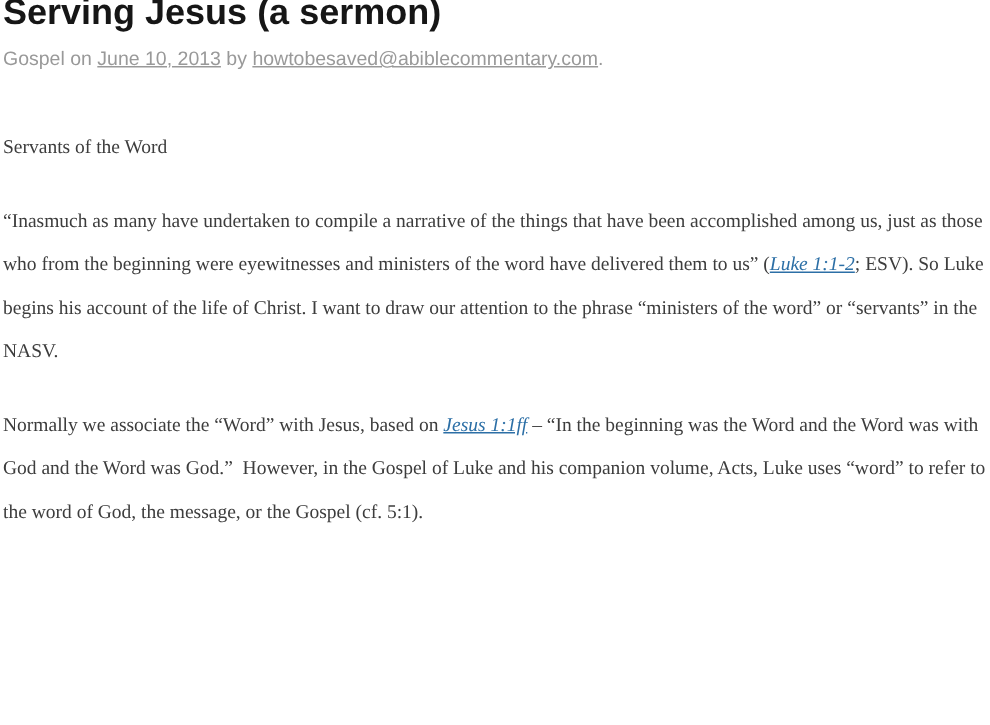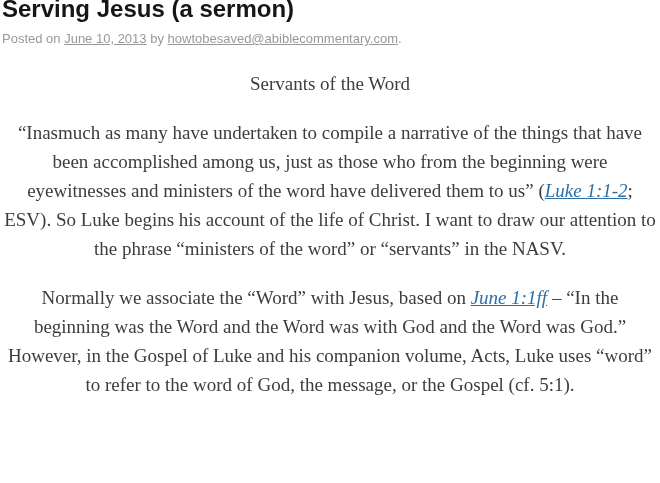--- a/index.html
+++ b/index.html
@@ -28,49 +28,48 @@
     font-family: "Liberation Sans", sans-serif;
     font-size: 13px;
     line-height: 16px;
     color: var(--meta-gray, #999999);
   }
   .post-meta a {
     color: var(--meta-gray, #999999);
     cursor: pointer;
   }
   .entry {
-    margin-top: 22px;
+    margin-top: 36px;
     width: 656px;
     font-family: "Liberation Serif", serif;
-    font-size: 19px;
+    font-size: 13px;
     line-height: 29px;
     color: var(--body-text, #3d3d3d);
-    text-align: center;
   }
   .entry p {
     margin: 0 0 20px 0;
     white-space: pre-wrap;
   }
   .entry a {
     color: var(--link-blue, #2c6fa6);
     text-decoration: underline;
     cursor: pointer;
     font-style: italic;
   }
 </style>
 </head>
 <body>
 
 <div class="post">
 
   <h1 class="post-title">Serving Jesus (a sermon)</h1>
 
   <div class="post-meta">
-    <span>Posted on </span><a href="#">June 10, 2013</a><span> by </span><a href="#">howtobesaved@abiblecommentary.com</a><span>.</span>
+    <span>Gospel on </span><a href="#">June 10, 2013</a><span> by </span><a href="#">howtobesaved@abiblecommentary.com</a><span>.</span>
   </div>
 
   <div class="entry">
     <p>Servants of the Word</p>
     <p>“Inasmuch as many have undertaken to compile a narrative of the things that have been accomplished among us, just as those who from the beginning were eyewitnesses and ministers of the word have delivered them to us” (<a href="#">Luke 1:1-2</a>; ESV). So Luke begins his account of the life of Christ. I want to draw our attention to the phrase “ministers of the word” or “servants” in the NASV.</p>
-    <p>Normally we associate the “Word” with Jesus, based on <a href="#">June 1:1ff</a> – “In the beginning was the Word and the Word was with God and the Word was God.”  However, in the Gospel of Luke and his companion volume, Acts, Luke uses “word” to refer to the word of God, the message, or the Gospel (cf. 5:1).</p>
+    <p>Normally we associate the “Word” with Jesus, based on <a href="#">Jesus 1:1ff</a> – “In the beginning was the Word and the Word was with God and the Word was God.”  However, in the Gospel of Luke and his companion volume, Acts, Luke uses “word” to refer to the word of God, the message, or the Gospel (cf. 5:1).</p>
   </div>
 
 </div>
 
 </body></html>

